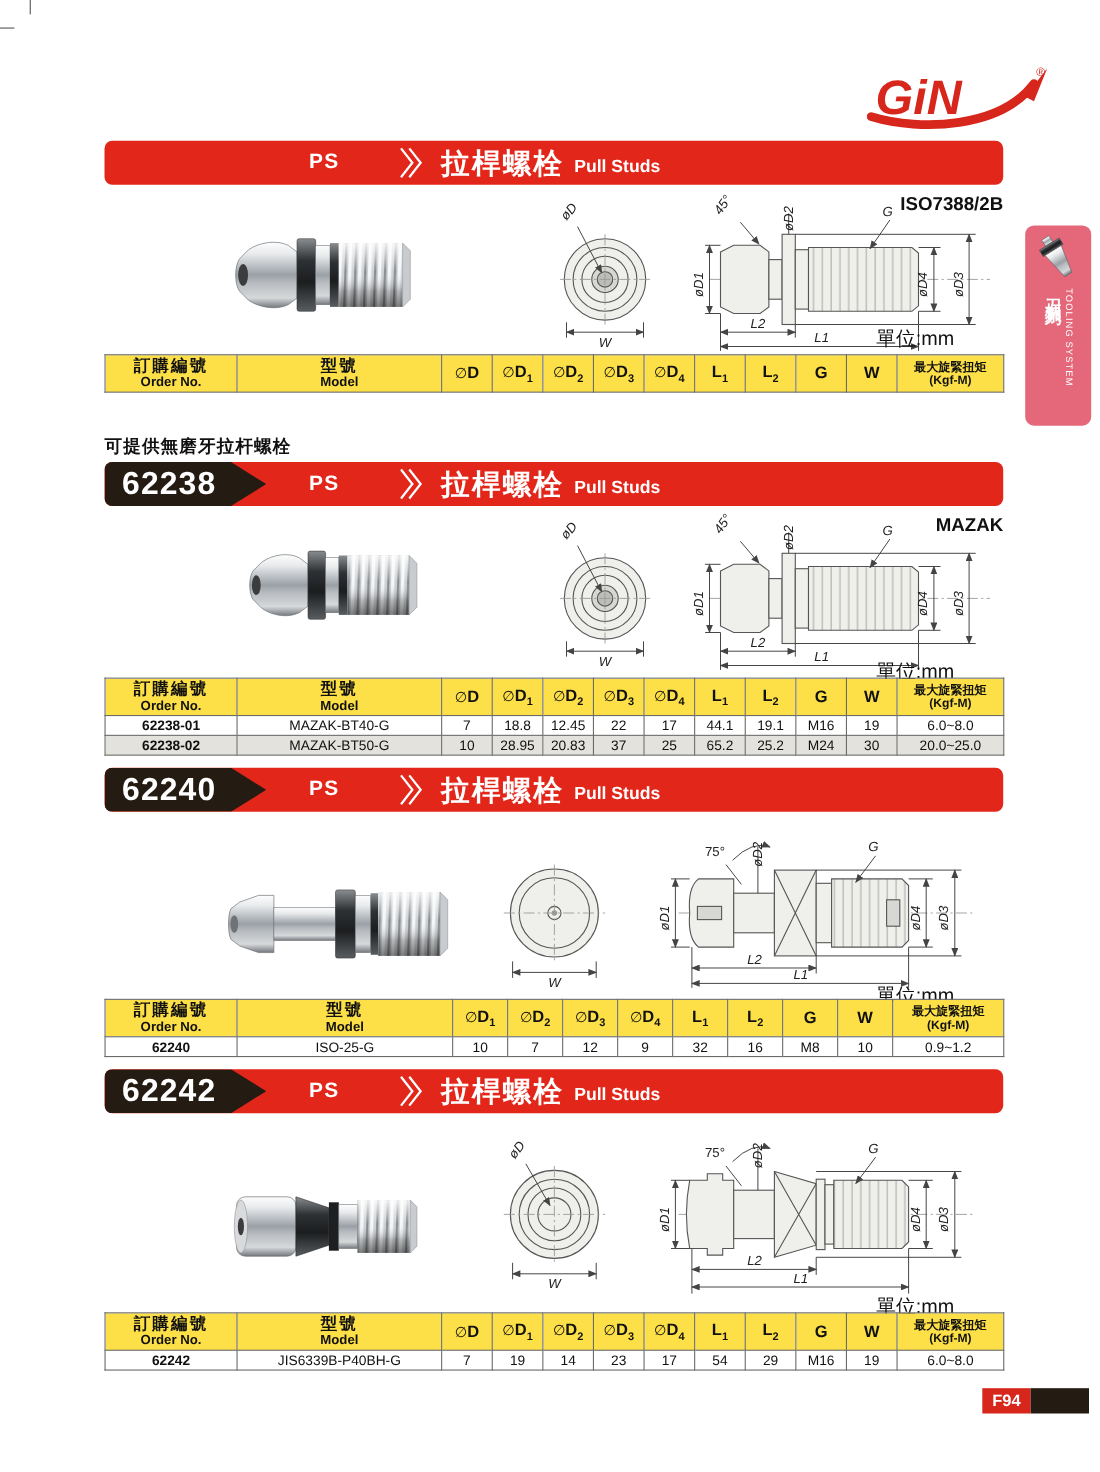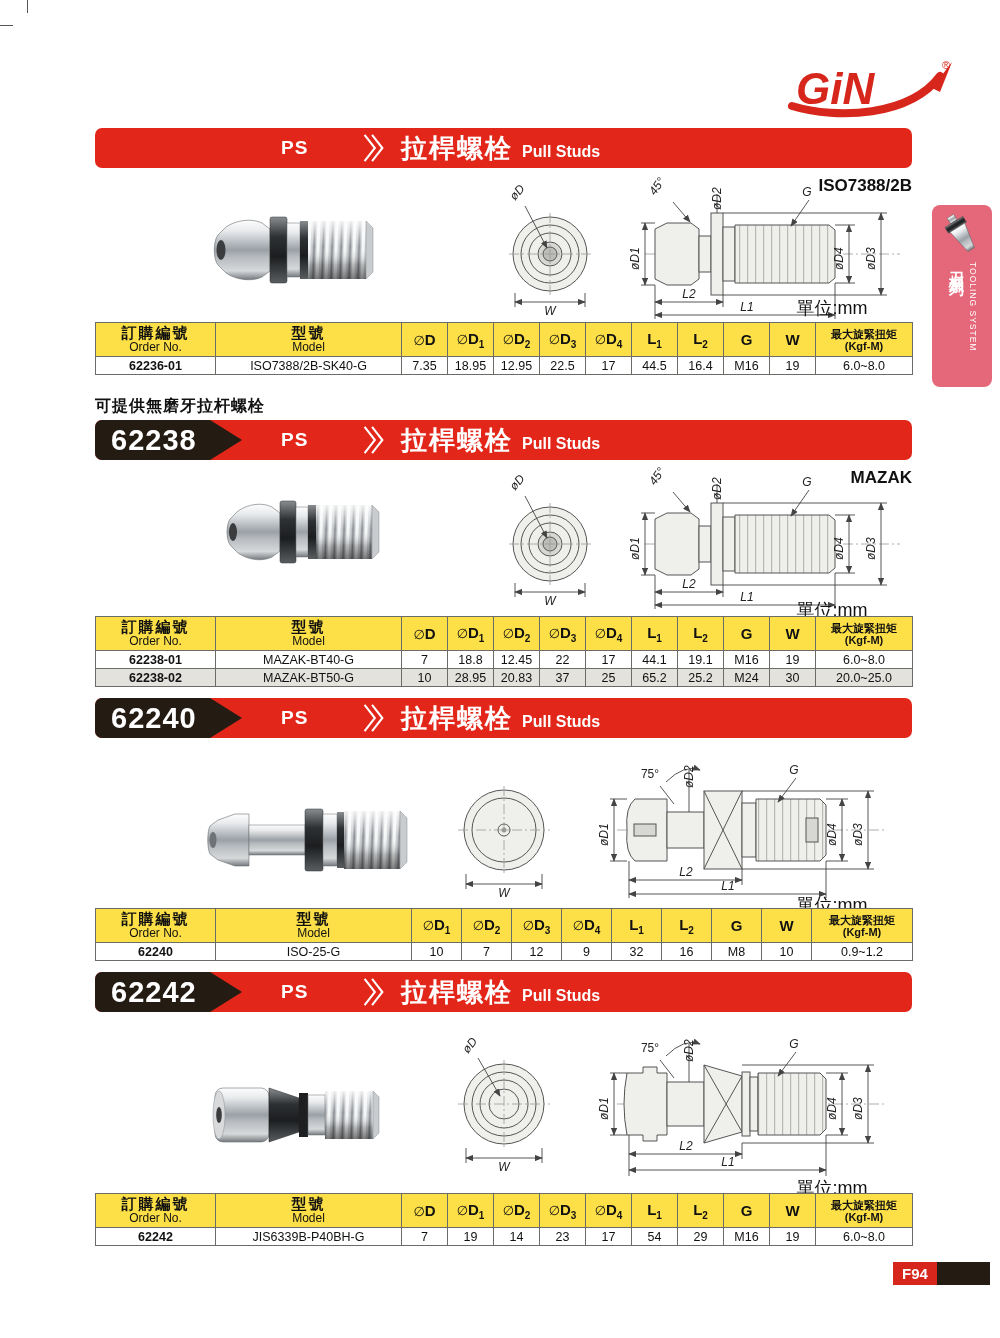--- a/index.html
+++ b/index.html
@@ -20,21 +20,21 @@
 .title-en{font-size:16px;font-weight:bold;padding-top:7px}
 .std-label{position:absolute;right:88px;width:260px;text-align:right;font-size:17px;font-weight:bold}
 .unit-label{position:absolute;right:88px;width:160px;text-align:center;font-size:18px}
 .note-text{position:absolute;left:95px;font-size:16px;font-weight:600;letter-spacing:1px}
 
 .tbl-host{position:absolute;left:95px;width:817px}
 table{border-collapse:collapse;width:817px;table-layout:fixed}
 th,td{border:1px solid #6b6b68;text-align:center;vertical-align:middle;overflow:hidden}
 thead th{background:#fde047;padding:2px 0;height:32px}
 .h-top{font-size:15px;font-weight:bold;letter-spacing:2px;line-height:16px}
-.h-bot{font-size:12px;font-weight:normal;line-height:13px;letter-spacing:0}
+.h-bot{font-size:12px;font-weight:bold;line-height:13px;letter-spacing:0}
 .h-sm-b{font-size:11px;font-weight:bold;line-height:12px}
 .h-dim{font-size:15px}
 .h-dim .phi{font-weight:normal;font-size:13px}
 .h-dim sub{font-size:10px}
 td{font-size:12.5px;height:18px;background:#fff}
 td.c0{font-weight:bold}
 tr.alt td{background:#e3e2dd}
 
 .side-tab{position:absolute;left:932px;top:205px;width:60px;height:182px;background:#e4687a;border-radius:8px;display:flex;flex-direction:column;align-items:center}
 .tab-tool{margin-top:7px;width:40px;height:44px}
@@ -220,34 +220,20 @@
             <th><span class="h-dim"><b>L</b><sub>2</sub></span></th>
             <th><span class="h-dim"><b>G</b></span></th>
             <th><span class="h-dim"><b>W</b></span></th>
             <th>
               <div class="h-sm-b">最大旋緊扭矩</div>
               <div class="h-sm-b">(Kgf-M)</div>
             </th>
           </tr>
         </thead>
         <tbody>
-          <tr>
-            <td class="c0">62236-01</td>
-            <td>ISO7388/2B-SK40-G</td>
-            <td>7.35</td>
-            <td>18.95</td>
-            <td>12.95</td>
-            <td>22.5</td>
-            <td>17</td>
-            <td>44.5</td>
-            <td>16.4</td>
-            <td>M16</td>
-            <td>19</td>
-            <td>6.0~8.0</td>
-          </tr>
         </tbody>
       </table>
     </div>
   <div class="note-text" style="top:396px">可提供無磨牙拉杆螺栓</div>
 
   <div class="banner" style="top:420px">
     <div class="num-block">
       <span class="banner-num">62238</span>
     </div>
     <span class="banner-series">PS</span>

